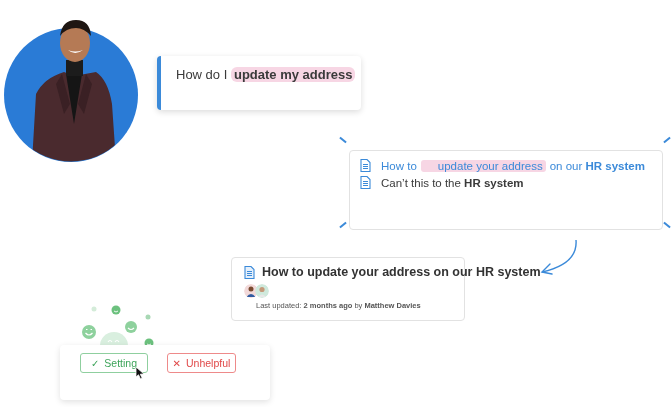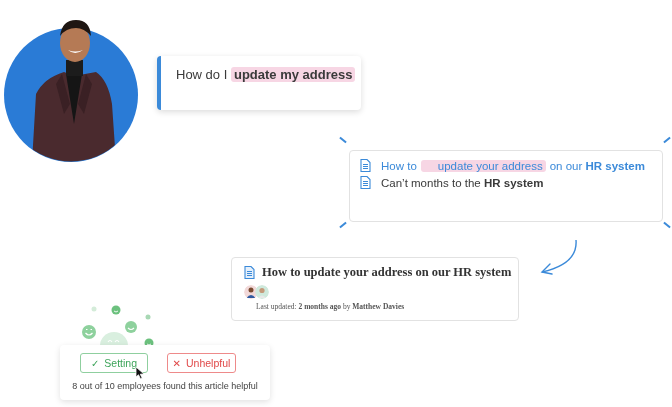--- a/index.html
+++ b/index.html
@@ -7,34 +7,34 @@
   body { position: relative; font-family: "Liberation Sans", "DejaVu Sans", sans-serif; color: #333; }
 
   .avatar-wrap { position: absolute; left: 4px; top: 14px; width: 134px; height: 148px; }
   .avatar-circle { position: absolute; left: 0; top: 14px; width: 134px; height: 134px; border-radius: 50%; background: #2a7bd6; overflow: hidden; }
   .avatar-svg { position: absolute; left: 0; top: 0; width: 134px; height: 148px; }
 
   .question-card { position: absolute; left: 157px; top: 56px; width: 204px; height: 54px; background: #fff;
     border-radius: 4px; box-shadow: 0 2px 6px rgba(0,0,0,0.14); border-left: 4px solid #3b8ad9; padding: 9px 0 0 15px; }
   .question-card .line { font-size: 13px; line-height: 20px; color: #3a3a3a; white-space: nowrap; }
   .hl { background: #f7d6e4; border-radius: 3px; padding: 0 3px; }
-  .hl.bold { font-weight: bold; color: #3a3a3a; }
+  .hl.bold { font-weight: bold; color: #3a3a3a; border-radius: 6px; }
 
   .corner { position: absolute; width: 8px; height: 2px; background: #3b8ad9; }
 
-  .results-card { position: absolute; left: 349px; top: 150px; width: 314px; height: 72px; background: #fff;
+  .results-card { position: absolute; left: 349px; top: 150px; width: 314px; height: 80px; background: #fff;
     border: 1px solid #e2e2e2; border-radius: 4px; padding: 6px 0 0 10px; }
   .result-row { display: flex; align-items: center; height: 17px; font-size: 11.5px; color: #3a3a3a; white-space: nowrap; }
   .result-row.active { color: #3b8ad9; }
   .doc-icon { width: 11px; height: 13px; margin-right: 10px; flex: none; }
   .result-row .hl { color: #3b8ad9; margin: 0 2px; }
   .b { font-weight: bold; }
 
-  .article-card { position: absolute; left: 231px; top: 257px; width: 288px; height: 64px; background: #fff;
-    border: 1px solid #e2e2e2; border-radius: 4px; padding: 7px 0 0 12px; font-family: Liberation Serif, serif; }
+  .article-card { position: absolute; left: 231px; top: 257px; width: 234px; height: 64px; background: #fff;
+    border: 1px solid #e2e2e2; border-radius: 4px; padding: 7px 0 0 12px; }
   .article-title { display: flex; align-items: center; font-size: 12.5px; font-weight: bold; color: #333; white-space: nowrap; }
   .article-title .doc-icon { margin-right: 7px; }
   .contribs { display: flex; margin-top: 5px; height: 14px; }
   .contrib { width: 14px; height: 14px; border-radius: 50%; }
   .contrib + .contrib { margin-left: -3px; }
   .meta { font-size: 7.5px; color: #555; margin-top: 3px; white-space: nowrap; padding-left: 12px; }
 
   .feedback-card { position: absolute; left: 60px; top: 345px; width: 210px; height: 55px; background: #fff;
     border-radius: 4px; box-shadow: 0 2px 6px rgba(0,0,0,0.12); }
   .fb-btn { position: absolute; top: 8px; height: 20px; border-radius: 3px; font-size: 10.5px; display: flex; align-items: center; justify-content: center; background: #fff; }
@@ -94,21 +94,21 @@
       </svg>
     <span>How to</span>
     <span class="hl" style="margin:0 4px;padding-left:17px;">update your address</span>
     <span>on our</span>&nbsp;<span class="b">HR system</span>
   </div>
   <div class="result-row">
     <svg class="doc-icon" viewBox="0 0 11 13">
         <path d="M1 .5h6l3 3v9H1z" fill="none" stroke="#3b8ad9" stroke-width="1.1"></path>
         <path d="M3 5.5h5M3 7.5h5M3 9.5h5" stroke="#3b8ad9" stroke-width="1"></path>
       </svg>
-    <span>Can’t months to the</span>&nbsp;<span class="b">HR system</span>
+    <span>Can’t this to the</span>&nbsp;<span class="b">HR system</span>
   </div>
 </div>
 
 <svg class="arrow" viewBox="0 0 42 38">
   <path d="M38 2 Q40 26 4 34" fill="none" stroke="#3b8ad9" stroke-width="1.4"></path>
   <path d="M12 26 L4 34 L14 36" fill="none" stroke="#3b8ad9" stroke-width="1.4" stroke-linecap="round"></path>
 </svg>
 
 <div class="article-card">
   <div class="article-title">
@@ -167,18 +167,17 @@
 
 <div class="feedback-card">
   <div class="fb-btn fb-helpful">
     <span class="ic">✓</span>
     <span>Setting</span>
   </div>
   <div class="fb-btn fb-unhelpful">
     <span class="ic">✕</span>
     <span>Unhelpful</span>
   </div>
-  <div class="fb-stat">8 out of 10 employees found this article helpful</div>
 </div>
 
 <svg class="cursor" viewBox="0 0 11 14">
   <path d="M1 1 L1 11 L3.5 8.8 L5.5 13 L7.2 12.2 L5.3 8.2 L9 8 Z" fill="#111" stroke="#fff" stroke-width="0.8"></path>
 </svg>
 
 </body></html>

